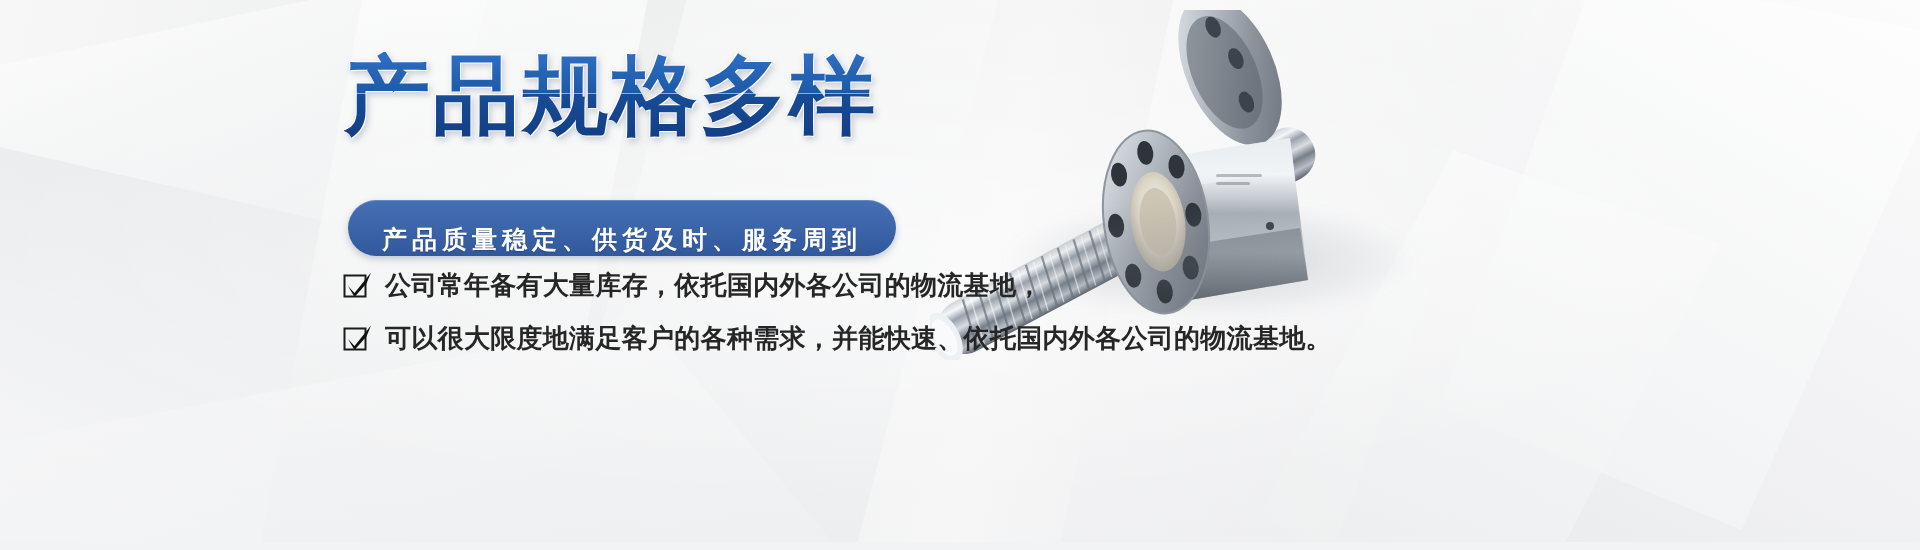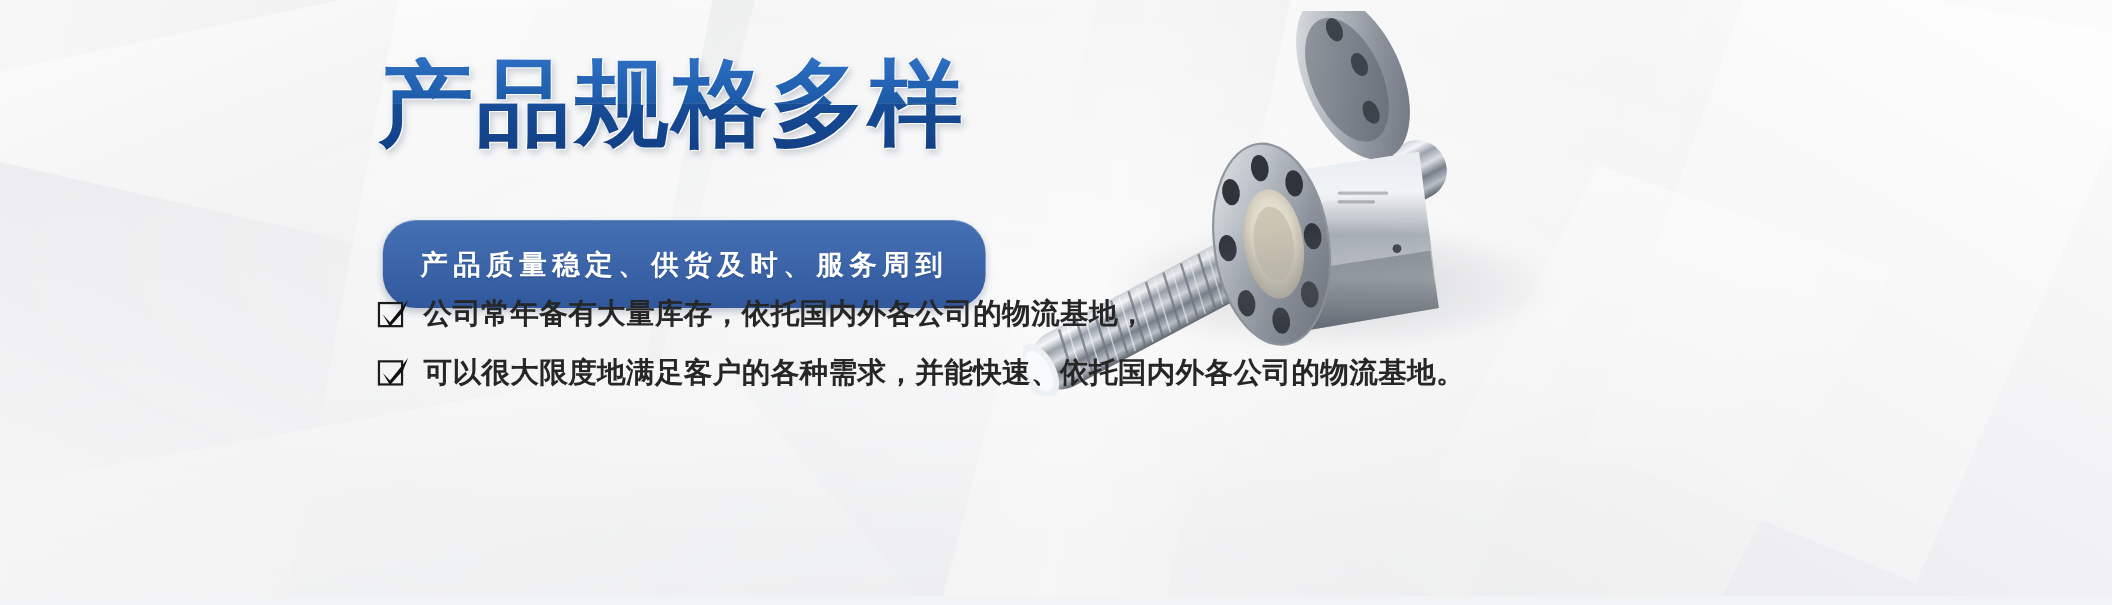--- a/index.html
+++ b/index.html
@@ -46,21 +46,21 @@
       color:#1d5bab;
       background:linear-gradient(180deg,#2f6fc2 0%,#1c5aa8 48%,#15479000 48.5%,#174c96 49%,#123f85 100%);
       -webkit-background-clip:text;background-clip:text;-webkit-text-fill-color:transparent;
       text-shadow:0 0 0 rgba(0,0,0,0);
       filter:drop-shadow(1px 1px 0 #ffffff) drop-shadow(-1px -1px 0 #ffffff)
              drop-shadow(2px 3px 3px rgba(40,60,90,.22));
       white-space:nowrap;}
 
   
   .pill{position:absolute;left:348px;top:200px;height:56px;
-      display:inline-flex;align-items:center;padding:12px 34px;
+      display:inline-flex;align-items:flex-end;padding:0 34px;
       background:linear-gradient(180deg,#4670b4 0%,#3a63a8 55%,#31589c 100%);
       border-radius:30px;
       box-shadow:0 3px 7px rgba(40,60,95,.26), inset 0 1px 0 rgba(255,255,255,.18);}
   .pill-text{color:#ffffff;font-size:25px;font-weight:bold;letter-spacing:5px;white-space:nowrap;
       text-shadow:0 1px 1px rgba(20,40,75,.35);}
 
   
   .bullets{position:absolute;left:342px;top:268px;}
   .bullet{display:flex;align-items:center;margin-bottom:18px;}
   .chk{width:30px;height:30px;flex:0 0 30px;position:relative;margin-right:13px;}

